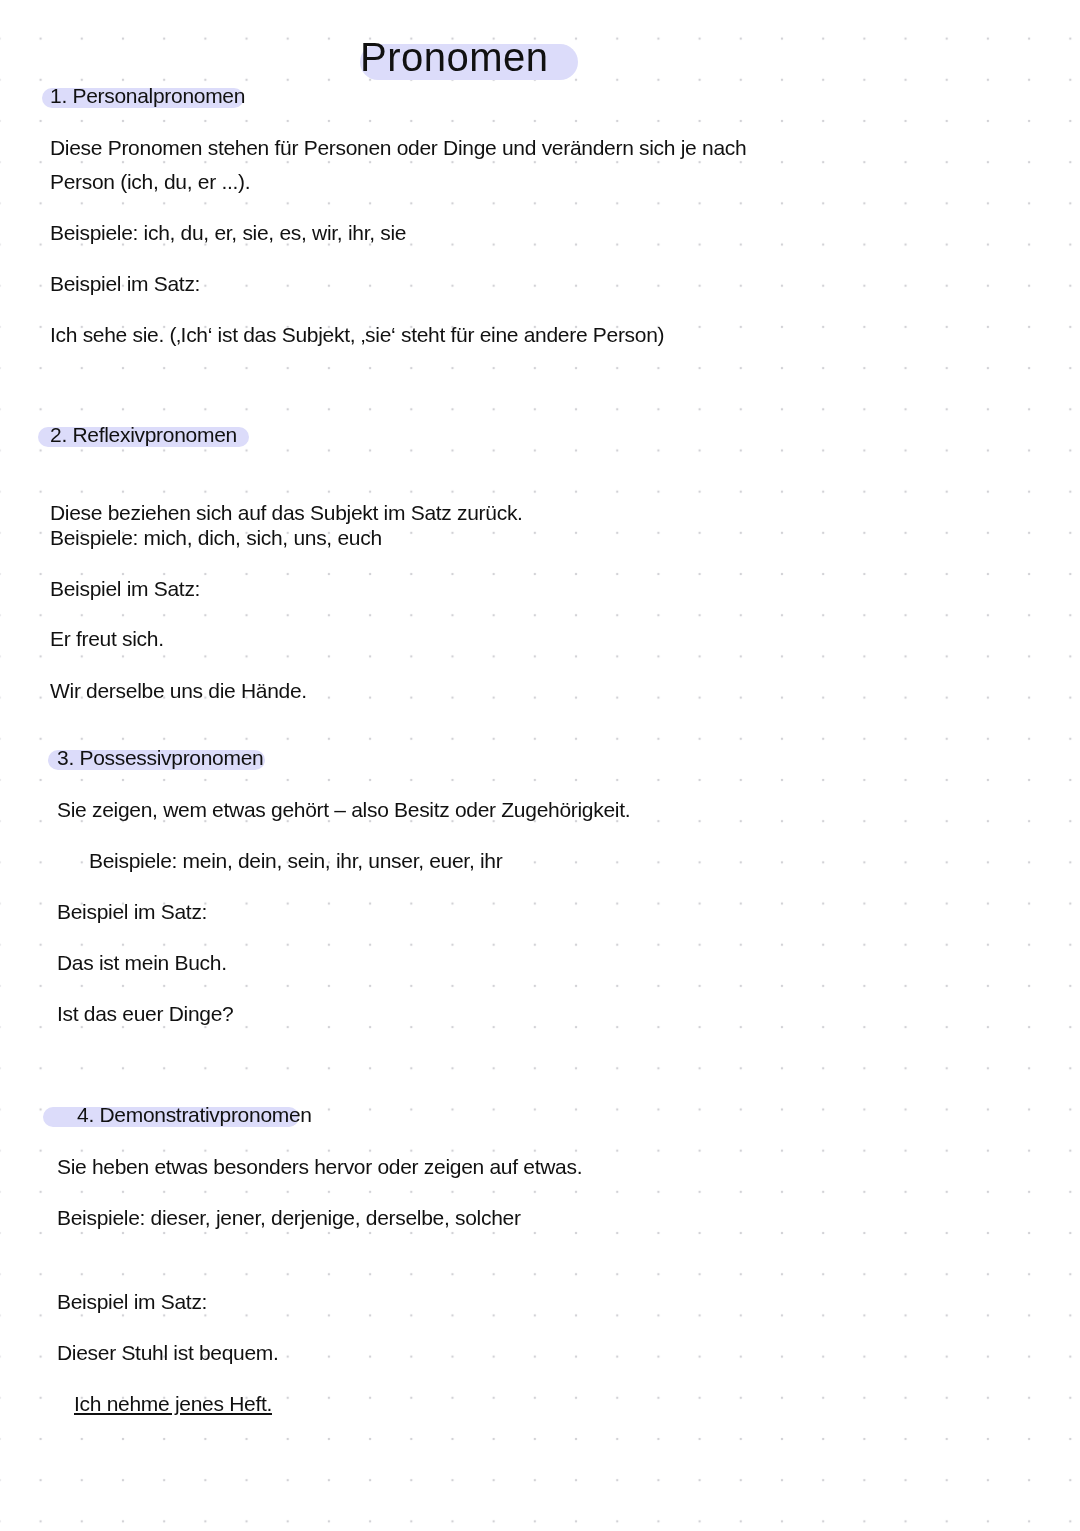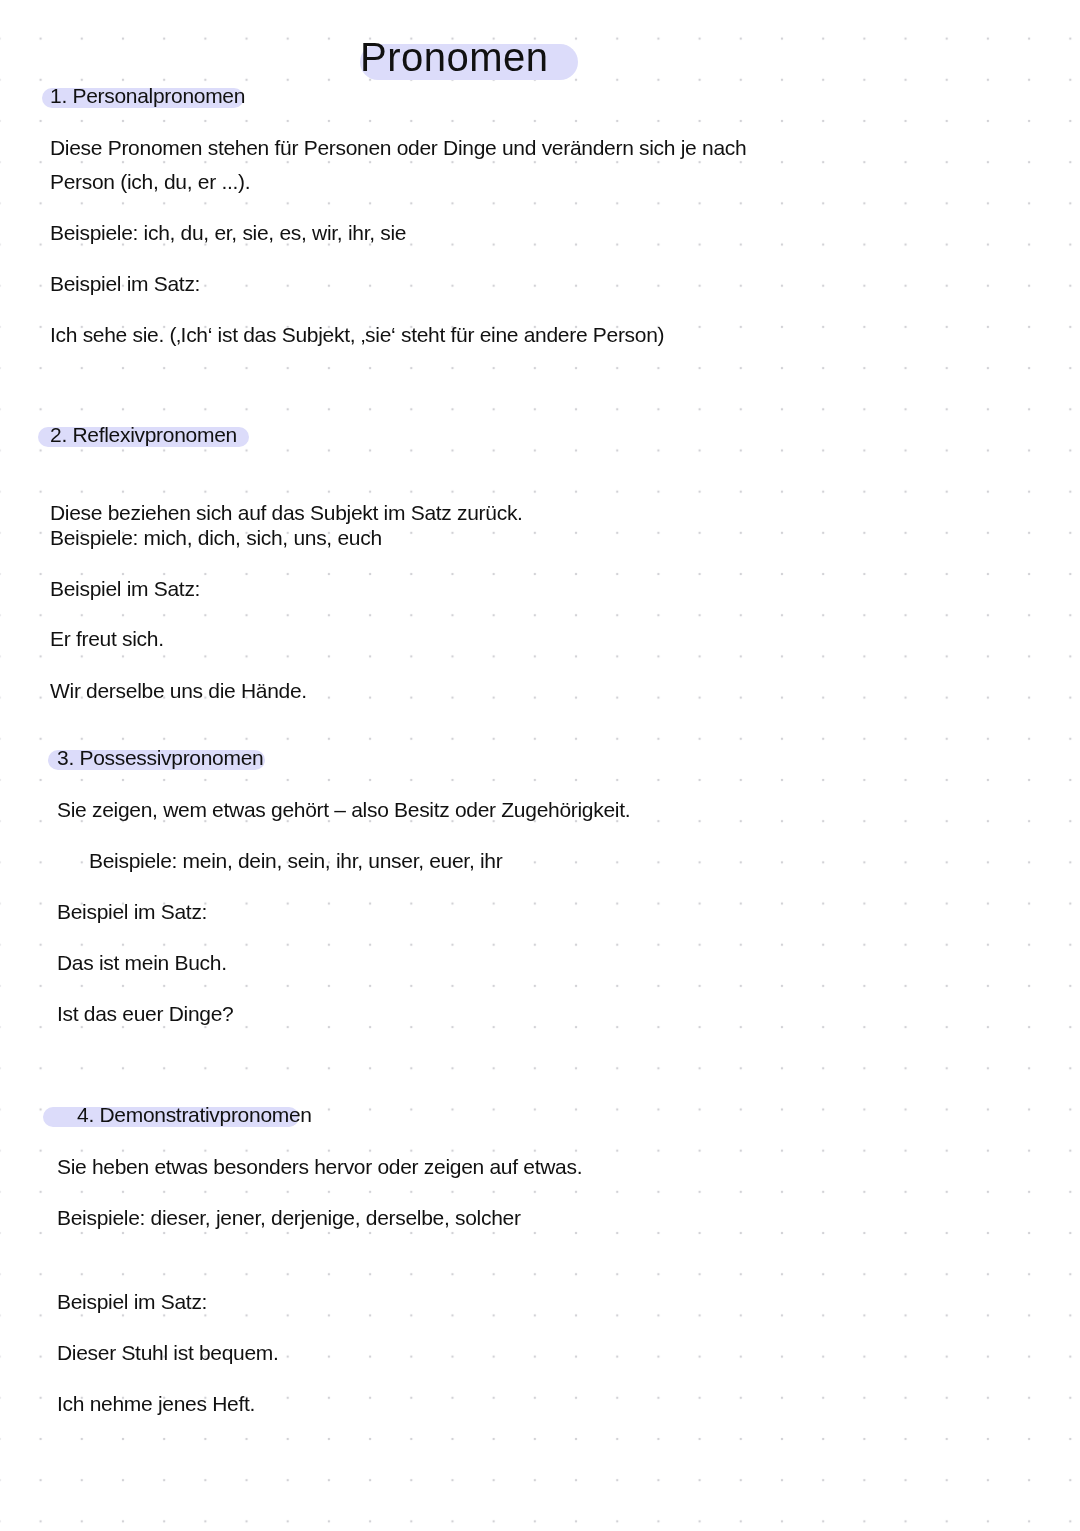--- a/index.html
+++ b/index.html
@@ -80,13 +80,13 @@
 <div class="line" style="left:57px; top:899px;">Beispiel im Satz:</div>
 <div class="line" style="left:57px; top:950px;">Das ist mein Buch.</div>
 <div class="line" style="left:57px; top:1001px;">Ist das euer Dinge?</div>
 
 <div class="hl" style="left:43px; top:1107px; width:256px;"></div>
 <div class="heading" style="left:57px; top:1103px;margin-left:20px;">4. Demonstrativpronomen</div>
 <div class="line" style="left:57px; top:1154px;">Sie heben etwas besonders hervor oder zeigen auf etwas.</div>
 <div class="line" style="left:57px; top:1205px;">Beispiele: dieser, jener, derjenige, derselbe, solcher</div>
 <div class="line" style="left:57px; top:1289px;">Beispiel im Satz:</div>
 <div class="line" style="left:57px; top:1340px;">Dieser Stuhl ist bequem.</div>
-<div class="line" style="left:57px; top:1391px;">Ich nehme jenes Heft.</div>
+<div class="line" style="left:74px; top:1391px;text-decoration:underline;">Ich nehme jenes Heft.</div>
 
 </body></html>

